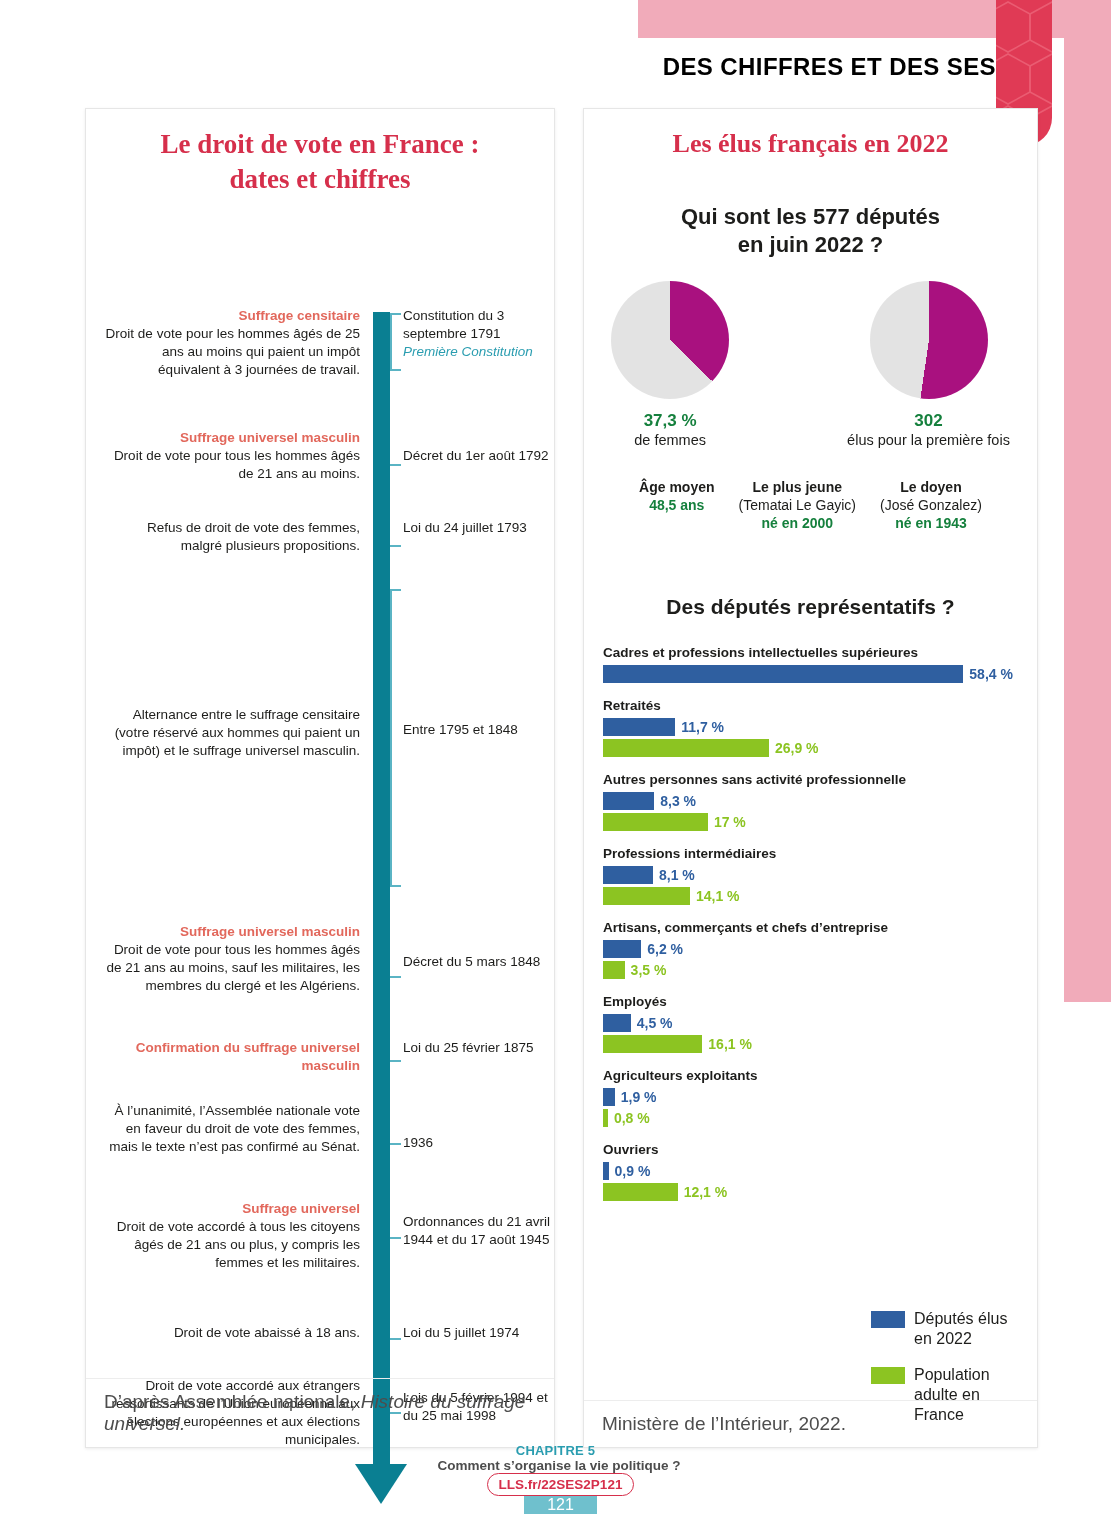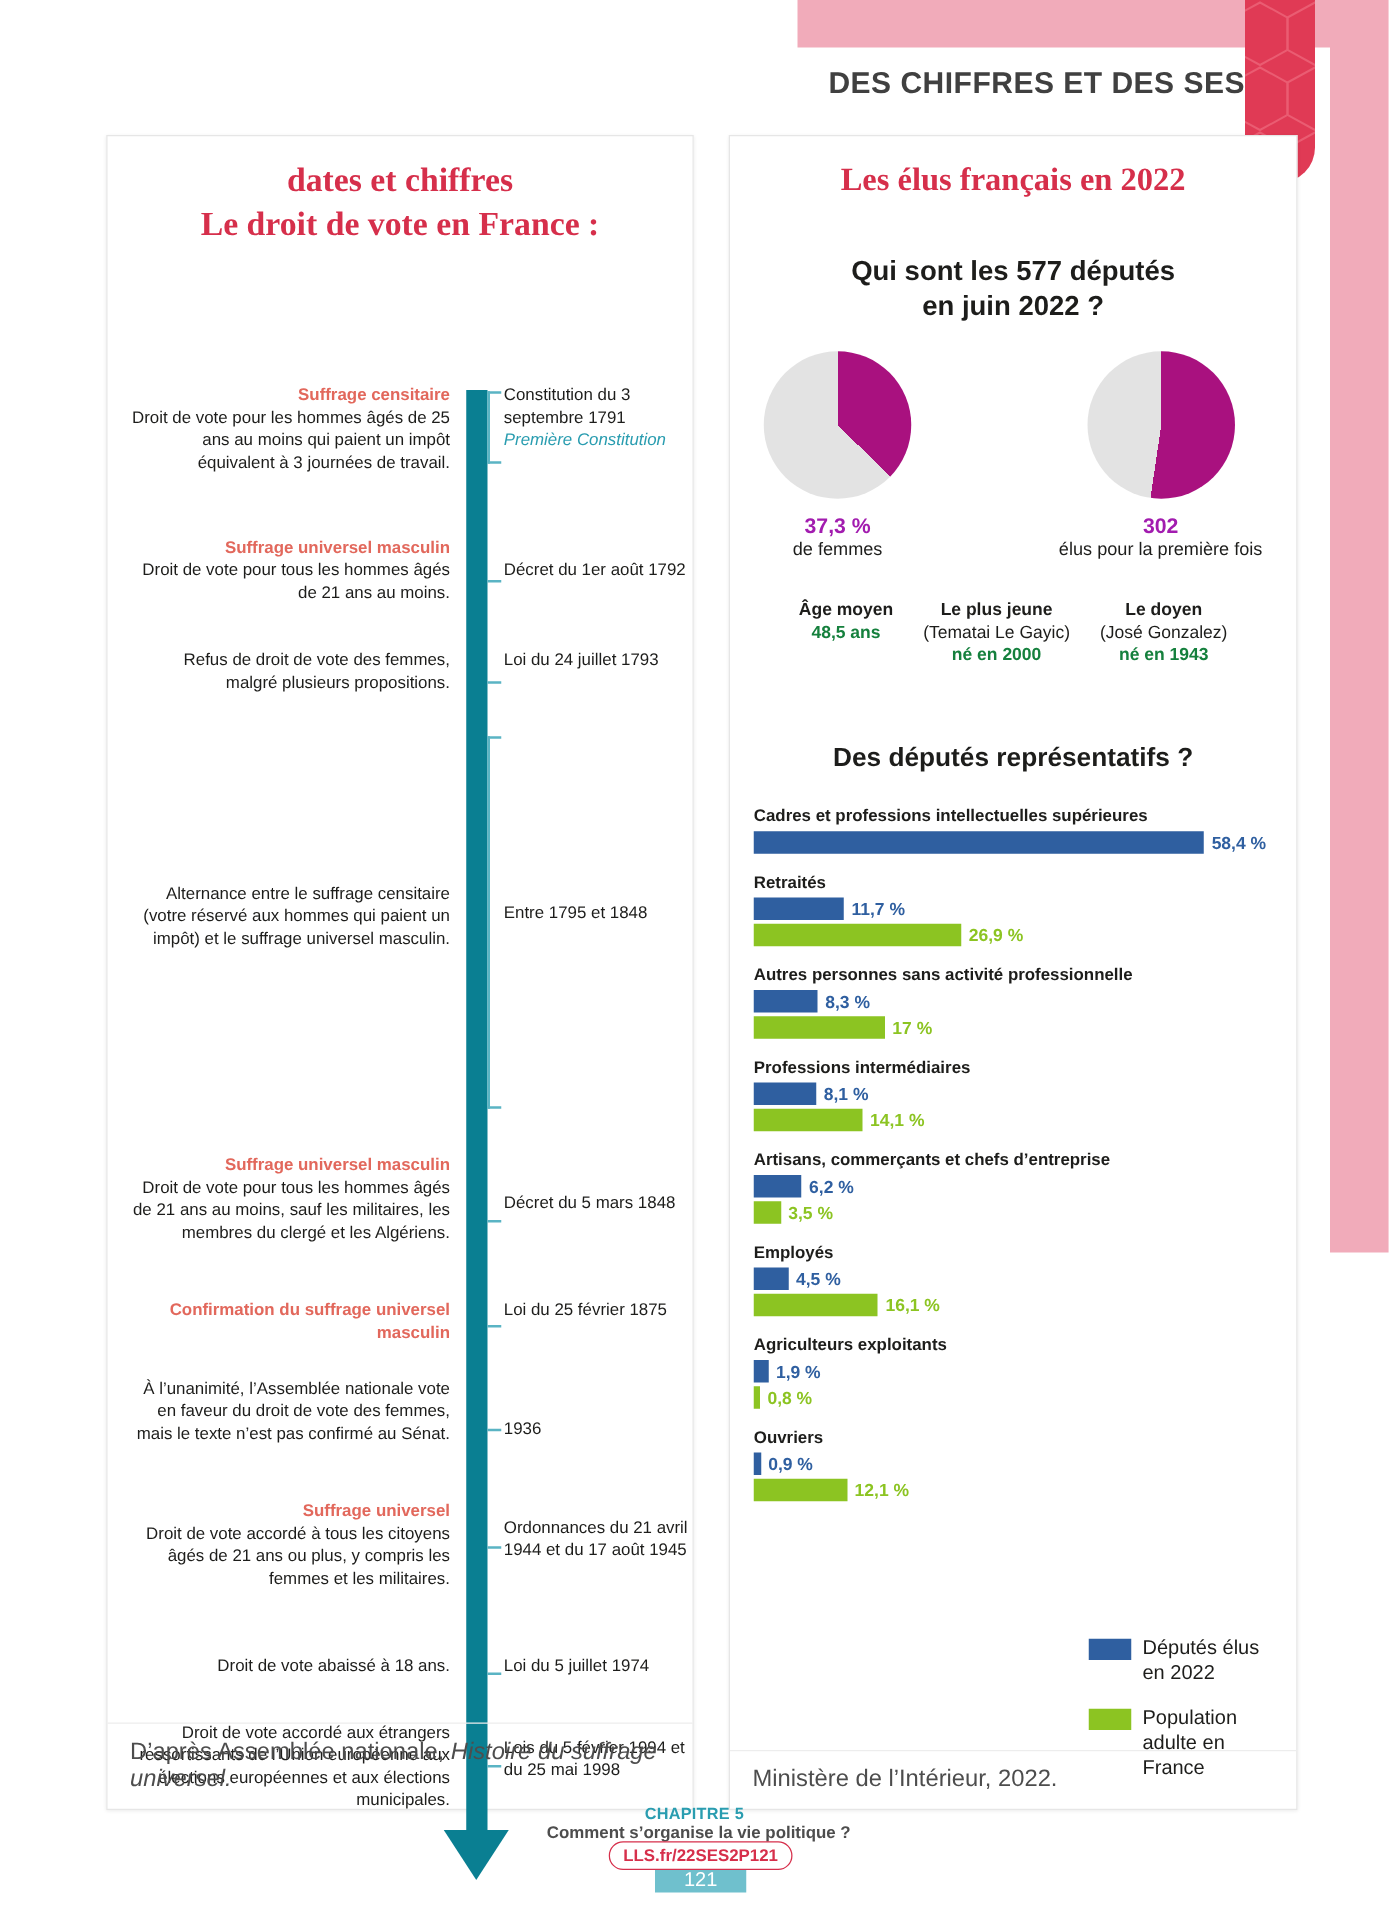--- a/index.html
+++ b/index.html
@@ -25,21 +25,21 @@
     background: #e03a55;
     border-bottom-left-radius: 40px;
     border-bottom-right-radius: 40px;
     overflow: hidden;
   }
   .deco-red-tab svg { display:block; }
 
   .header-title {
     position: absolute; left: 638px; top: 44px; width: 358px; height: 46px;
     display: flex; align-items: center; justify-content: flex-end;
-    color: #404040;
+    color: #000000;
     font-size: 24px; font-weight: bold; letter-spacing: .4px;
   }
 
   
   .col {
     position: absolute; top: 108px;
     background: #ffffff;
     border: 1px solid #e6e6e6;
     box-shadow: 0 1px 3px rgba(0,0,0,.08);
   }
@@ -90,21 +90,21 @@
   }
 
   
   .sub-head {
     text-align: center; font-size: 22px; font-weight: bold;
     color: #1d1d1b; line-height: 1.28; margin-top: 42px;
   }
   .pies { display: flex; justify-content: center; gap: 118px; margin-top: 22px; }
   .pie-block { text-align: center; }
   .pie { width: 118px; height: 118px; border-radius: 50%; margin: 0 auto; }
-  .pie-val { color: #a21caf; font-weight: bold; font-size: 17px; margin-top: 12px; }
+  .pie-val { color: #15803d; font-weight: bold; font-size: 17px; margin-top: 12px; }
   .pie-lab { font-size: 14.5px; color: #1d1d1b; margin-top: 1px; white-space: nowrap;}
 
   .stats { display: flex; justify-content: center; gap: 24px; margin-top: 30px; }
   .stat { text-align: center; font-size: 14px; line-height: 1.3; color:#1d1d1b; }
   .stat-title { font-weight: bold; }
   .stat-accent { color: #15803d; font-weight: bold; }
 
   .bar-head {
     text-align: center; font-size: 21px; font-weight: bold;
     color: #1d1d1b; margin-top: 62px;
@@ -164,22 +164,22 @@
         <path d="M-10 118 L12 106 L34 118 L34 144 L12 156 L-10 144 Z"></path>
         <path d="M34 118 L56 106 L78 118 L78 144 L56 156 L34 144 Z"></path>
       </g>
     </svg>
   </div>
 
   <div class="header-title">DES CHIFFRES ET DES SES</div>
 
   <div class="col col-left">
     <div class="col-title">
+      <div>Le droit de vote en France :</div>
       <div>dates et chiffres</div>
-      <div>Le droit de vote en France :</div>
     </div>
 
     <div class="timeline-wrap">
       <div class="axis"></div>
       <div class="axis-arrow"></div>
 
       <div class="bracket" style="top:102px;height:58px;"></div>
       <div class="tl-row" style="top:96px;">
         <div class="tl-left">
           <span class="tl-cat">Suffrage censitaire</span>

